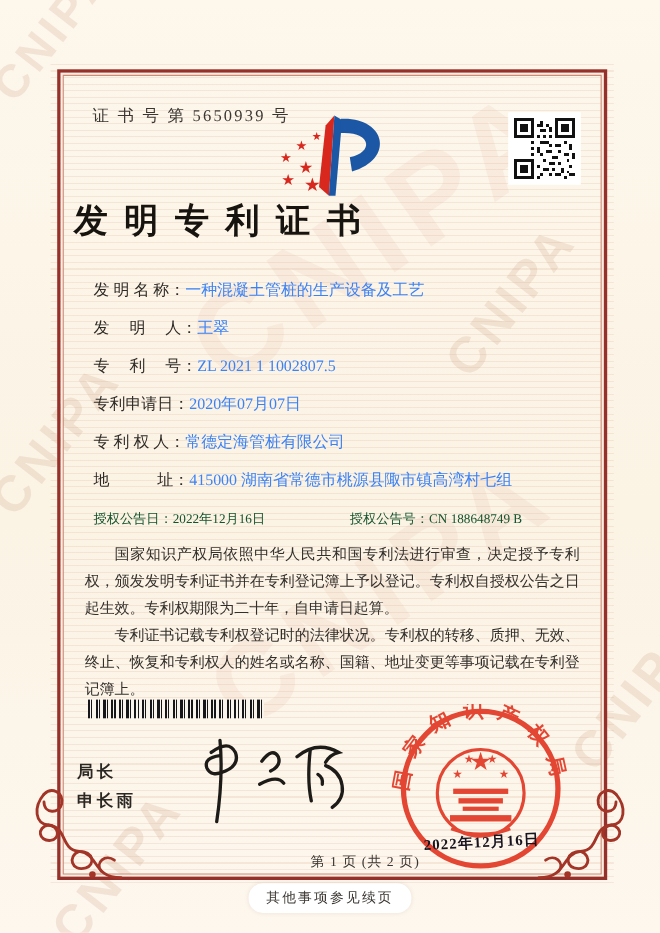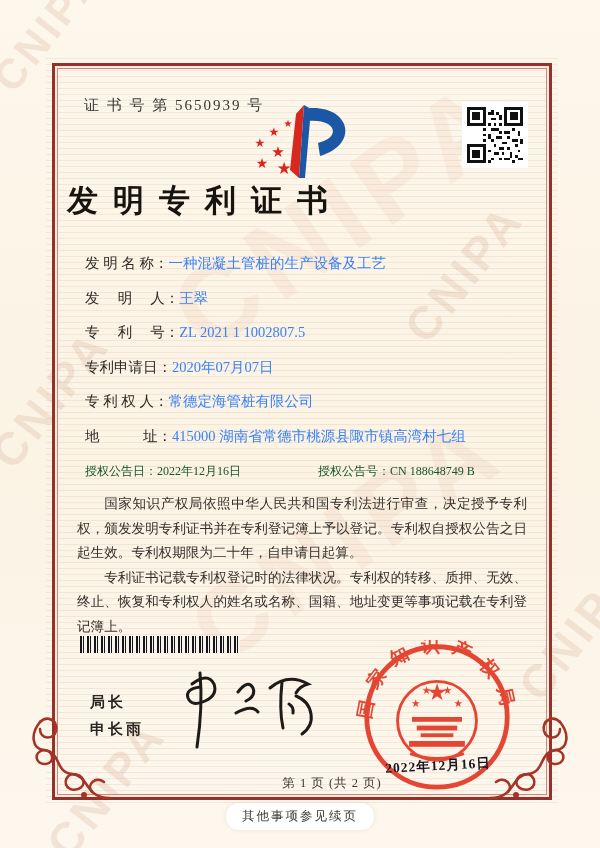--- a/index.html
+++ b/index.html
@@ -60,21 +60,21 @@
   .paragraphs p { text-indent:2em; }
 
   .barcode {
     position:absolute; left:80px; top:636px; width:160px; height:17px;
     background:repeating-linear-gradient(90deg,
       #16151a 0 2px, #f8f4ec 2px 3px, #16151a 3px 4px, #f8f4ec 4px 7px,
       #16151a 7px 9px, #f8f4ec 9px 10px, #16151a 10px 11px, #f8f4ec 11px 14px);
   }
 
   .director {
-    position:absolute; left:90px; top:688px; font-family:"Liberation Sans", sans-serif;
+    position:absolute; left:70px; top:688px; font-family:"Liberation Sans", sans-serif;
     font-size:15px; font-weight:bold; color:#2b2722; letter-spacing:3px; line-height:27px;
   }
   .signature { position:absolute; left:158px; top:668px; width:170px; height:86px; }
 
   .seal { position:absolute; left:356px; top:640px; width:162px; height:152px; opacity:0.93; }
   .seal-date {
     position:absolute; left:358px; top:757px; width:160px; text-align:center;
     font-size:13.5px; font-weight:bold; color:#17141f; letter-spacing:1px;
     transform:rotate(-3deg);
   }

